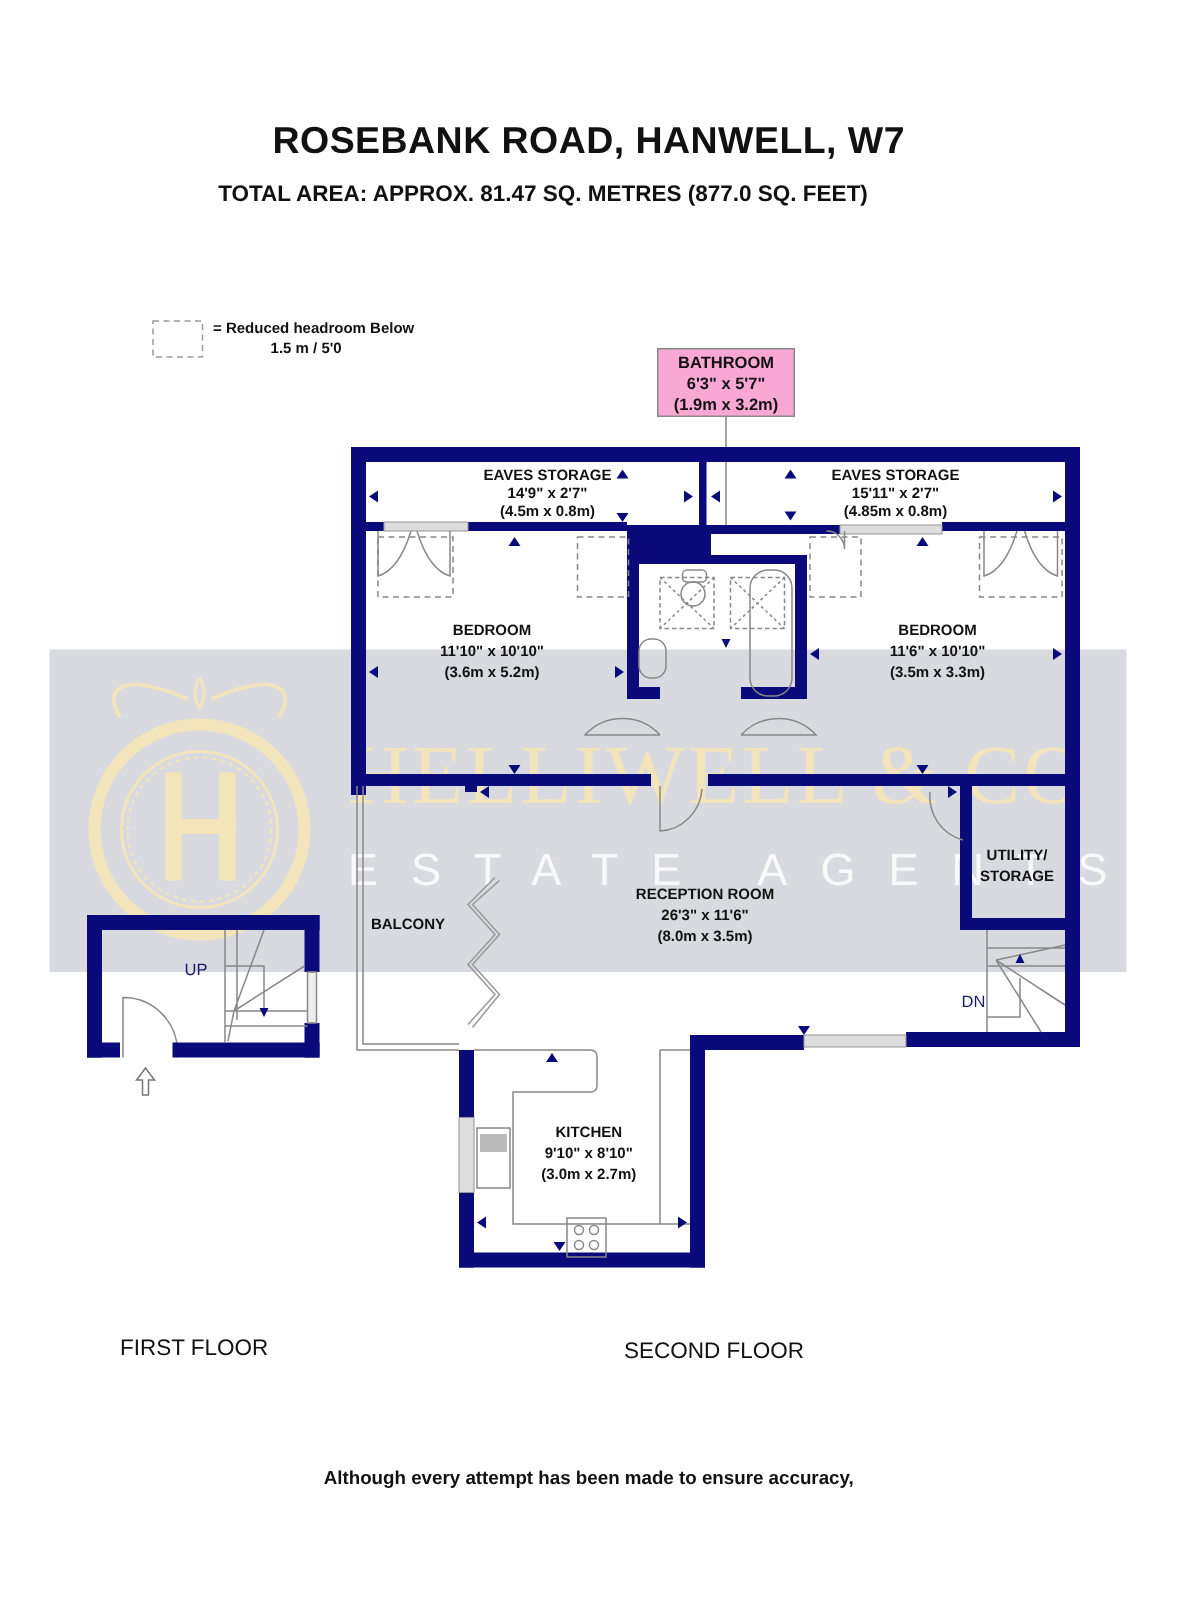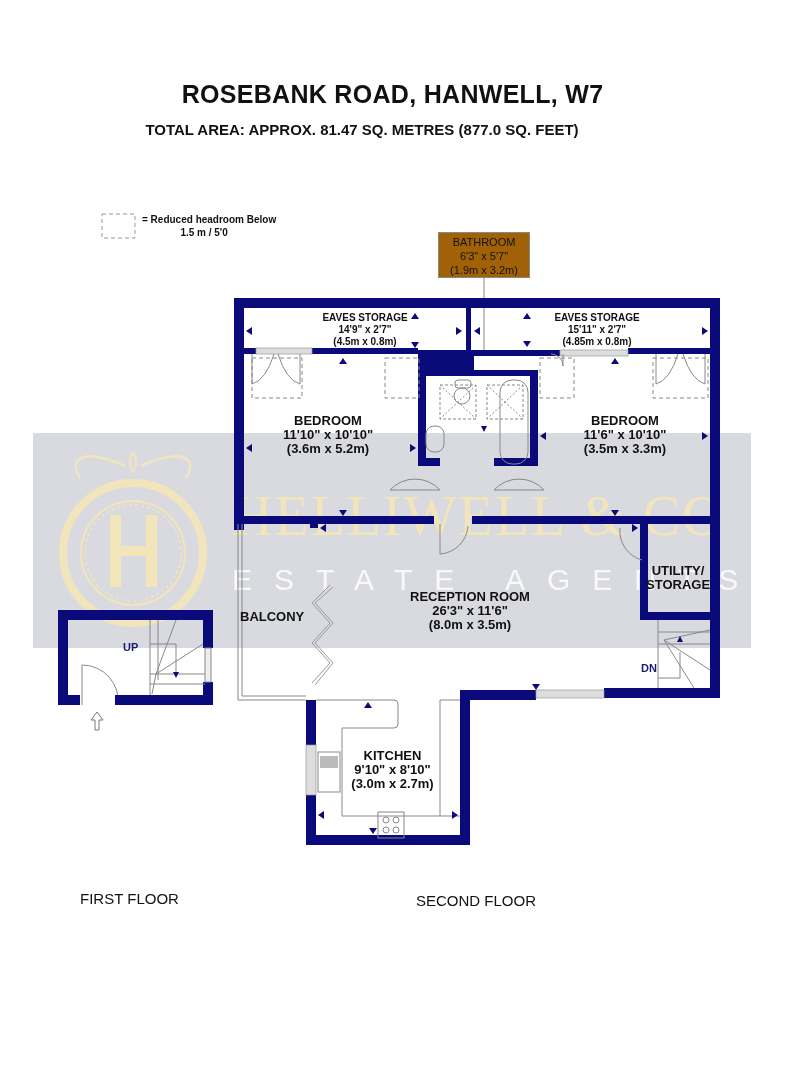--- a/index.html
+++ b/index.html
@@ -5,25 +5,25 @@
   html, body { margin:0; padding:0; background:#ffffff; }
   body { width:785px; height:1080px; position:relative; overflow:hidden; font-family:"Liberation Sans", sans-serif; color:#111; }
   .title { position:absolute; left:0; width:785px; top:80px; text-align:center; font-weight:bold; font-size:25px; letter-spacing:0.3px; }
   .subtitle { position:absolute; left:0; width:724px; top:121px; text-align:center; font-weight:bold; font-size:15px; }
   .plan { position:absolute; left:0; top:0; }
   .legend-text { position:absolute; left:142px; top:213px; font-weight:bold; font-size:10px; line-height:13px; }
   .legend-text .l2 { display:block; text-align:center; padding-left:0; margin-left:-10px; }
   .floor-label { position:absolute; top:890px; font-weight:normal; font-size:15px; }
   .disclaimer { position:absolute; left:0; width:785px; top:977px; text-align:center; font-weight:bold; font-size:12.5px; line-height:16px; }
   .disclaimer span { display:block; }
-  .room-label { position:absolute; text-align:center; font-weight:bold; font-size:13px; line-height:14px; color:#111; }
+  .room-label { position:absolute; text-align:center; font-weight:bold; font-size:10px; line-height:14px; color:#111; }
   .room-label span { display:block; }
-  .bath-box { position:absolute; left:438px; top:232px; width:92px; height:46px; border:1px solid #888; background:#a16207; text-align:center; font-weight:normal; font-size:11px; line-height:14px; padding-top:2px; box-sizing:border-box; }
+  .bath-box { position:absolute; left:438px; top:232px; width:92px; height:46px; border:1px solid #888; background:#f9a8d4; text-align:center; font-weight:bold; font-size:11px; line-height:14px; padding-top:2px; box-sizing:border-box; }
   .bath-box span { display:block; }
-  .small-label { position:absolute; font-weight:bold; font-size:11px; color:#1a1a6e; }
+  .small-label { position:absolute; font-weight:normal; font-size:11px; color:#1a1a6e; }
 </style>
 </head>
 <body>
 
 <div class="title">ROSEBANK ROAD, HANWELL, W7</div>
 <div class="subtitle">TOTAL AREA: APPROX. 81.47 SQ. METRES (877.0 SQ. FEET)</div>
 
 <svg class="plan" width="785" height="1080" viewBox="0 0 785 1080" xmlns="http://www.w3.org/2000/svg">
 
   <rect x="33" y="433" width="718" height="215" fill="#d9dae0"></rect>
@@ -233,13 +233,14 @@
   <span>(3.0m x 2.7m)</span>
 </div>
 
 <div class="small-label" style="left:123px; top:641px;">UP</div>
 <div class="small-label" style="left:641px; top:662px;">DN</div>
 
 <div class="floor-label" style="left:80px;">FIRST FLOOR</div>
 <div class="floor-label" style="left:416px; top:892px;">SECOND FLOOR</div>
 
 <div class="disclaimer">
+  <span>Although every attempt has been made to ensure accuracy,</span>
 </div>
 
 </body></html>

